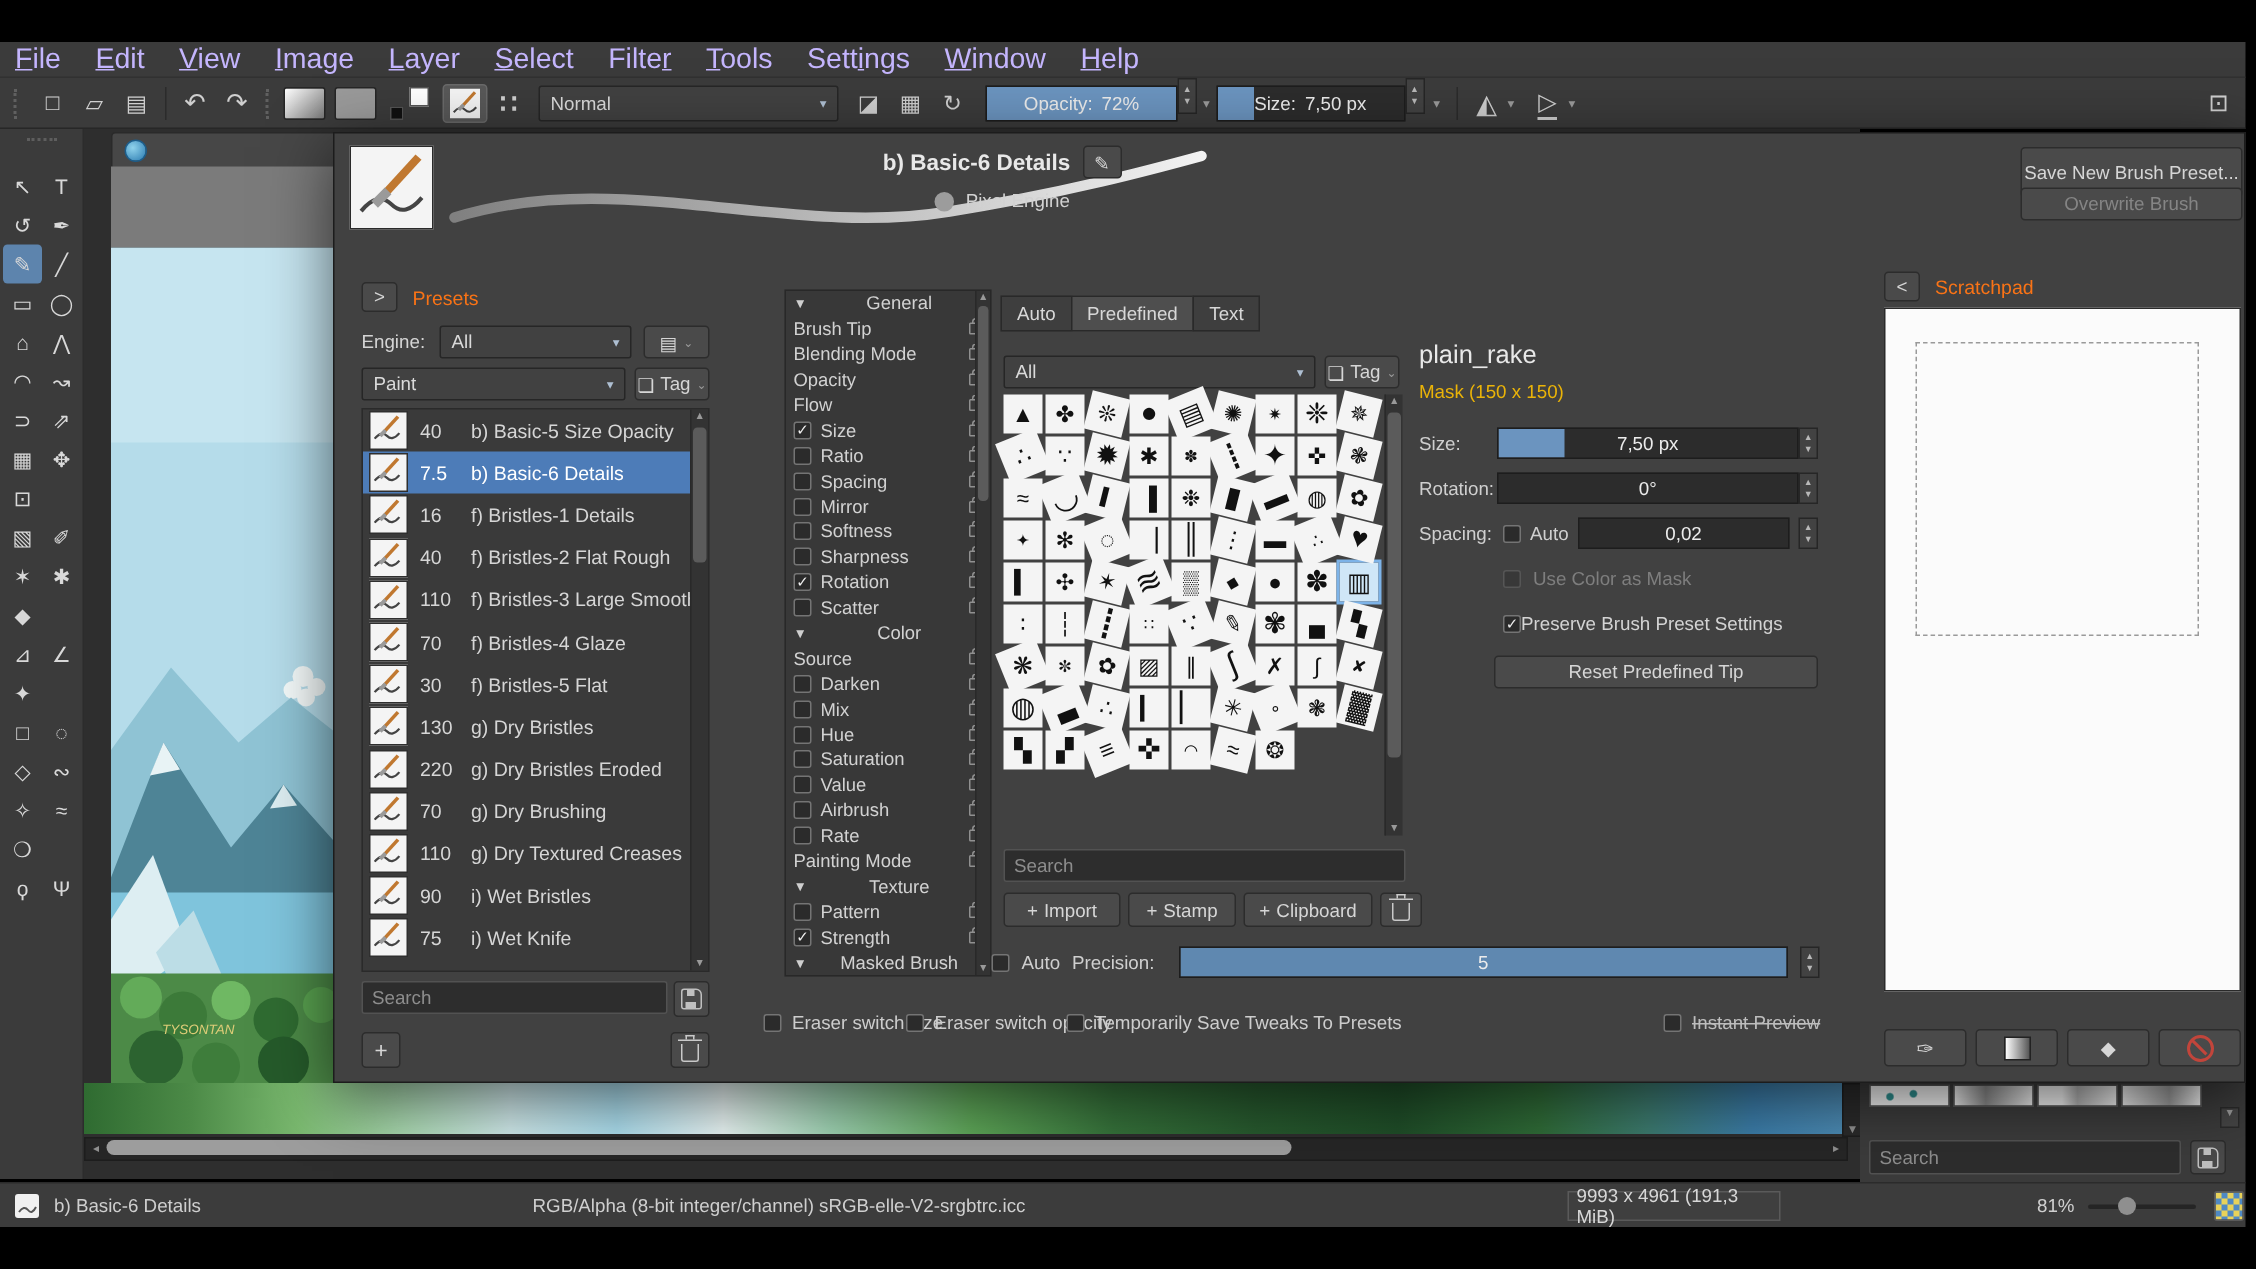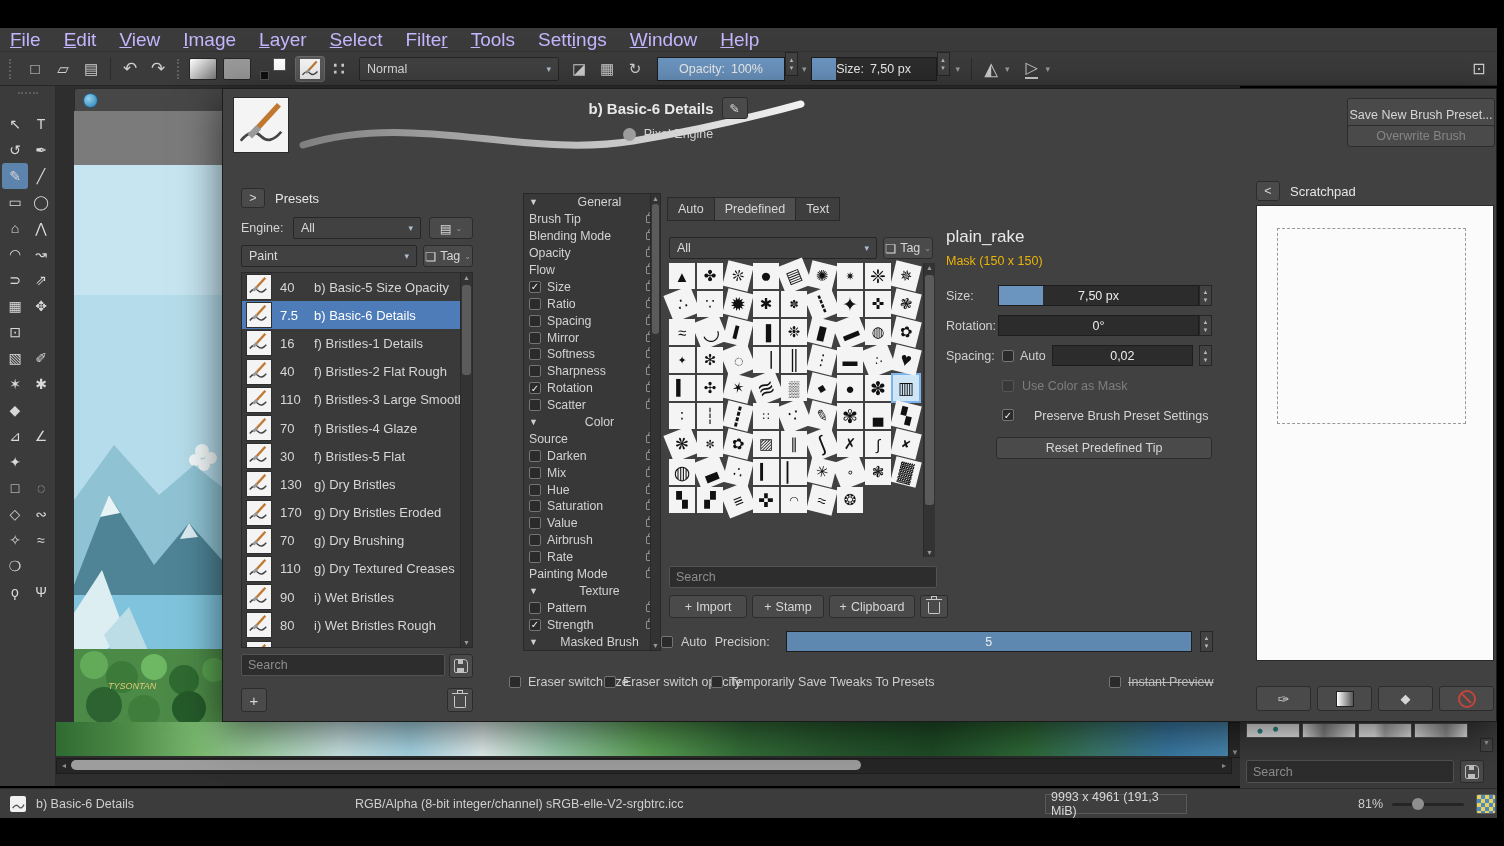--- a/index.html
+++ b/index.html
@@ -80,21 +80,21 @@
   .mini-tile{width:52px;height:13px;background:#f1f1f1;border:1px solid #555;flex:none}
   
   #statusbar{left:0;top:788px;width:1497px;height:30px;background:#3c3c3c;border-top:1px solid #2b2b2b;font-size:12.5px}
   #statusbar .zslider{position:absolute;left:1392px;top:14px;width:72px;height:3px;background:#252525;border-radius:2px}
   #statusbar .zthumb{position:absolute;left:20px;top:-5px;width:12px;height:12px;background:#8f8f8f;border-radius:50%}
   .zoomicon{width:18px;height:18px;border:1px solid #5a5a5a;border-radius:2px;
     background:repeating-conic-gradient(#4f89c4 0 25%,#e8d25a 0 50%) 0 0/8px 8px}
   
   #dialog{left:222px;top:88px;width:1275px;height:634px;background:#414141;border:1px solid #1c1c1c;
           box-shadow:0 10px 40px rgba(0,0,0,.6)}
-  .panel-title{font-size:13px;color:#e5e5e5}
+  .panel-title{font-size:13px;color:#f97316}
   #preset-thumb{left:10px;top:8px;width:56px;height:56px;background:#f4f4f4;border:1px solid #2a2a2a}
   .dlg-center{left:300px;top:8px;width:290px;display:flex;align-items:center;justify-content:center;gap:8px}
   #dlg-title{font-weight:bold;font-size:15px;color:#e8e8e8}
   .editbtn{width:26px;height:22px}
   .engine-dot{width:13px;height:13px;border-radius:50%;background:#9c9c9c;flex:none}
   
   #presets-panel{left:18px;top:97px;width:232px}
   .prow{display:flex;align-items:center;height:28.2px;gap:8px;padding:0 4px;box-sizing:border-box;overflow:hidden}
   .prow .p-ico{width:24px;height:24px;flex:none;background:#f4f4f4;border:1px solid #2f2f2f}
   .prow .p-num{width:26px;flex:none;font-size:13px;color:#d6d6d6}
@@ -197,21 +197,21 @@
   <span class="tbtn">
       <span>▦</span>
     </span>
   <span class="tbtn">
       <span>↻</span>
     </span>
   <span class="sliderbox" style="width:128px;height:24px;margin-left:8px">
     <span class="fill" style="width: 100%;"></span>
     <span class="stxt">
         <span>Opacity:</span>
-        <span>100%</span>
+        <span>72%</span>
       </span>
   </span>
   <span class="spin" style="height:24px">
       <span>▲</span>
       <span>▼</span>
     </span>
   <span style="color:#9a9a9a;font-size:9px;margin:0 4px">▾</span>
   <span class="sliderbox" style="width:126px;height:24px">
     <span class="fill" style="width: 20%;"></span>
     <span class="stxt">
@@ -564,21 +564,21 @@
           <span class="p-lbl">g) Dry Bristles</span>
         </div>
         <div class="prow">
           <span class="p-ico">
             <svg width="22" height="22" viewBox="0 0 24 24">
               <path d="M3 19 Q8 13 12 17 T21 15" stroke="#444" stroke-width="1.6" fill="none"></path>
               <line x1="9" y1="15" x2="20" y2="3" stroke="#c07830" stroke-width="2.6"></line>
               <line x1="7" y1="17" x2="11" y2="13" stroke="#9a9a9a" stroke-width="3"></line>
             </svg>
           </span>
-          <span class="p-num">170</span>
+          <span class="p-num">220</span>
           <span class="p-lbl">g) Dry Bristles Eroded</span>
         </div>
         <div class="prow">
           <span class="p-ico">
             <svg width="22" height="22" viewBox="0 0 24 24">
               <path d="M3 19 Q8 13 12 17 T21 15" stroke="#444" stroke-width="1.6" fill="none"></path>
               <line x1="9" y1="15" x2="20" y2="3" stroke="#c07830" stroke-width="2.6"></line>
               <line x1="7" y1="17" x2="11" y2="13" stroke="#9a9a9a" stroke-width="3"></line>
             </svg>
           </span>
@@ -599,31 +599,20 @@
         <div class="prow">
           <span class="p-ico">
             <svg width="22" height="22" viewBox="0 0 24 24">
               <path d="M3 19 Q8 13 12 17 T21 15" stroke="#444" stroke-width="1.6" fill="none"></path>
               <line x1="9" y1="15" x2="20" y2="3" stroke="#c07830" stroke-width="2.6"></line>
               <line x1="7" y1="17" x2="11" y2="13" stroke="#9a9a9a" stroke-width="3"></line>
             </svg>
           </span>
           <span class="p-num">90</span>
           <span class="p-lbl">i) Wet Bristles</span>
-        </div>
-        <div class="prow">
-          <span class="p-ico">
-            <svg width="22" height="22" viewBox="0 0 24 24">
-              <path d="M3 19 Q8 13 12 17 T21 15" stroke="#444" stroke-width="1.6" fill="none"></path>
-              <line x1="9" y1="15" x2="20" y2="3" stroke="#c07830" stroke-width="2.6"></line>
-              <line x1="7" y1="17" x2="11" y2="13" stroke="#9a9a9a" stroke-width="3"></line>
-            </svg>
-          </span>
-          <span class="p-num">80</span>
-          <span class="p-lbl">i) Wet Bristles Rough</span>
         </div>
         <div class="prow">
           <span class="p-ico">
             <svg width="22" height="22" viewBox="0 0 24 24">
               <path d="M3 19 Q8 13 12 17 T21 15" stroke="#444" stroke-width="1.6" fill="none"></path>
               <line x1="9" y1="15" x2="20" y2="3" stroke="#c07830" stroke-width="2.6"></line>
               <line x1="7" y1="17" x2="11" y2="13" stroke="#9a9a9a" stroke-width="3"></line>
             </svg>
           </span>
           <span class="p-num">75</span>
@@ -980,21 +969,21 @@
     <span class="spin" style="height:21px">
         <span>▲</span>
         <span>▼</span>
       </span>
   </div>
 
   <div class="abs" style="left:779px;top:290px;display:flex;align-items:center;gap:8px">
     <span class="cb dis"></span>
     <span style="font-size:12.5px;color:#7e7e7e">Use Color as Mask</span>
   </div>
-  <div class="abs on" style="left:779px;top:320px;display:flex;gap:20px">
+  <div class="abs on" style="left:779px;top:320px;display:flex;align-items:center;gap:0">
     <span class="cb"></span>
     <span style="font-size:12.5px">Preserve Brush Preset Settings</span>
   </div>
   <div class="btn abs" style="left:773px;top:348px;width:216px;height:22px">Reset Predefined Tip</div>
 
   <div class="abs" style="left:438px;top:542px;width:552px;display:flex;align-items:center;gap:8px">
     <span class="cb"></span>
     <span class="plab">Auto</span>
     <span class="plab" style="">Precision:</span>
     <span class="slider"></span>

